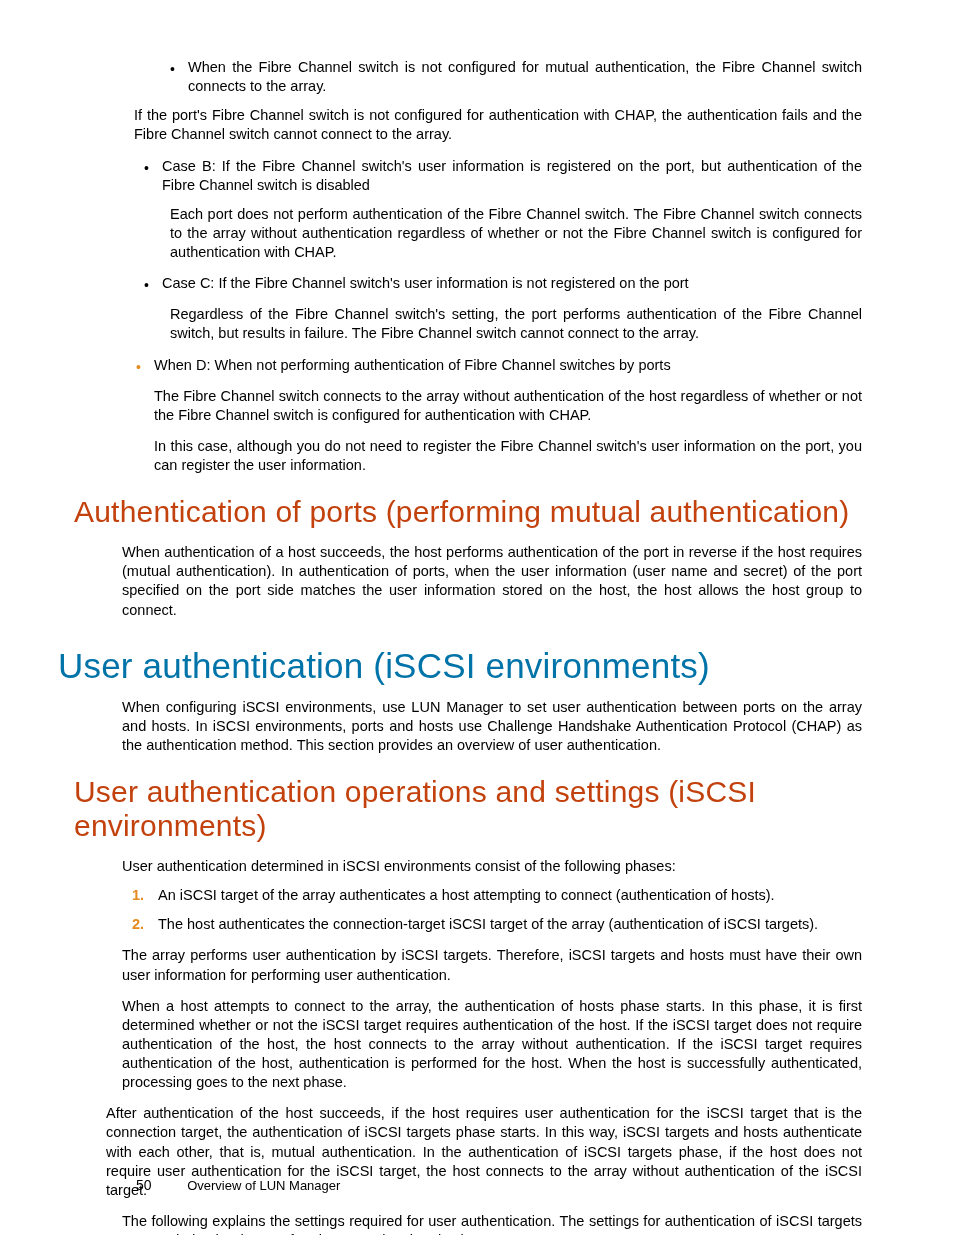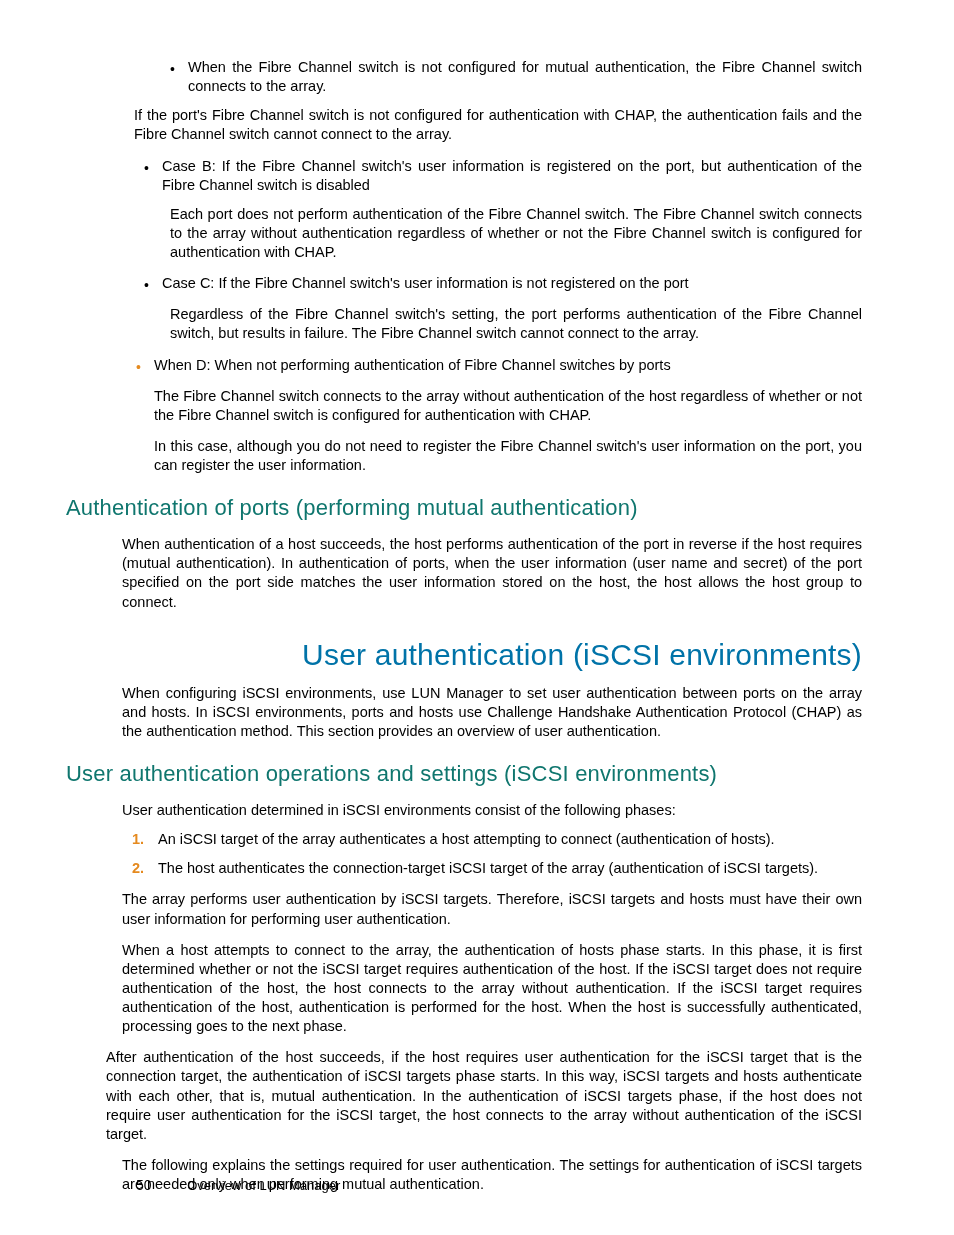--- a/index.html
+++ b/index.html
@@ -36,33 +36,32 @@
     padding-top: 2px;
   }
   .bullet-body {
     flex: 1;
   }
   .bold { font-weight: 400; }
   .italic { }
   .h2 {
     font-family: Arial, Helvetica, sans-serif;
     font-weight: 300;
-    font-size: 22px;
-    color: #0f766e;
-    margin: 20px 0 14px 8px;
+    font-size: 30px;
+    color: #c2410c;
+    margin: 20px 0 14px 16px;
     letter-spacing: 0.2px;
   }
   .h1 {
     font-family: Arial, Helvetica, sans-serif;
     font-weight: 300;
-    font-size: 30px;
+    font-size: 35px;
     color: #0073a8;
     margin: 26px 0 12px 0;
     letter-spacing: 0.2px;
-    text-align: right;
   }
   .num {
     color: #e58a1f;
     font-weight: 700;
     width: 26px;
     flex: 0 0 26px;
   }
   .footer {
     position: absolute;
     bottom: 42px;

